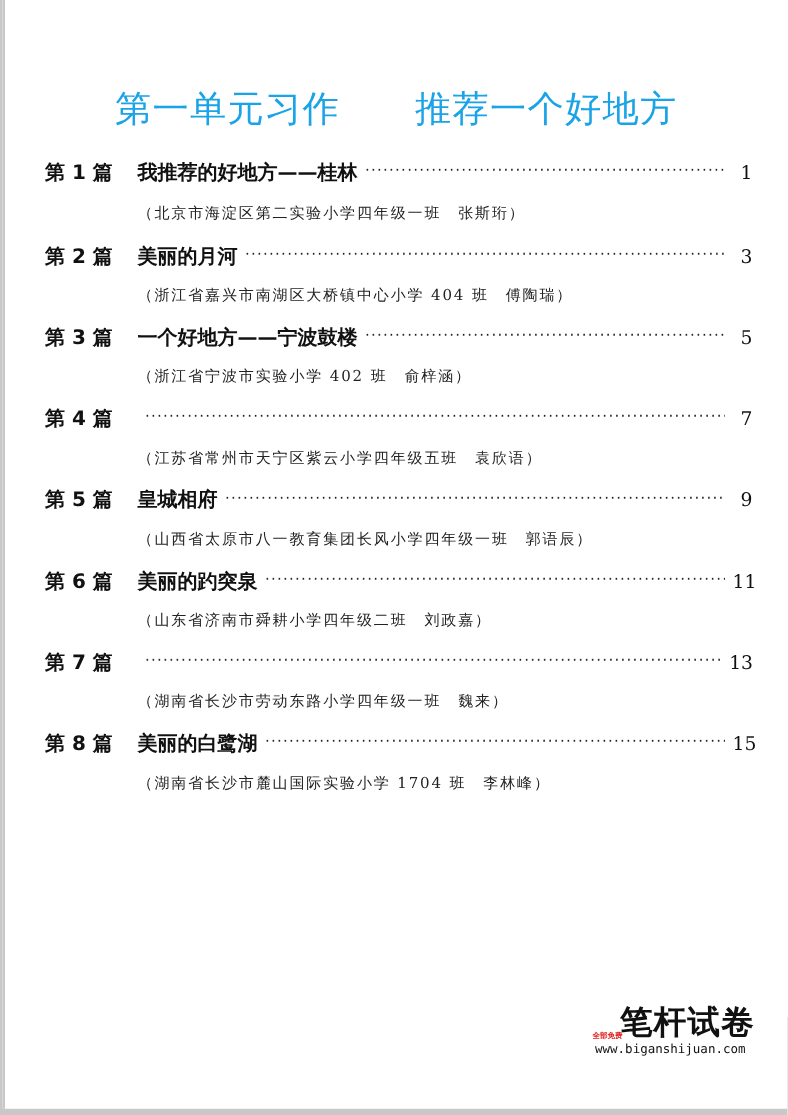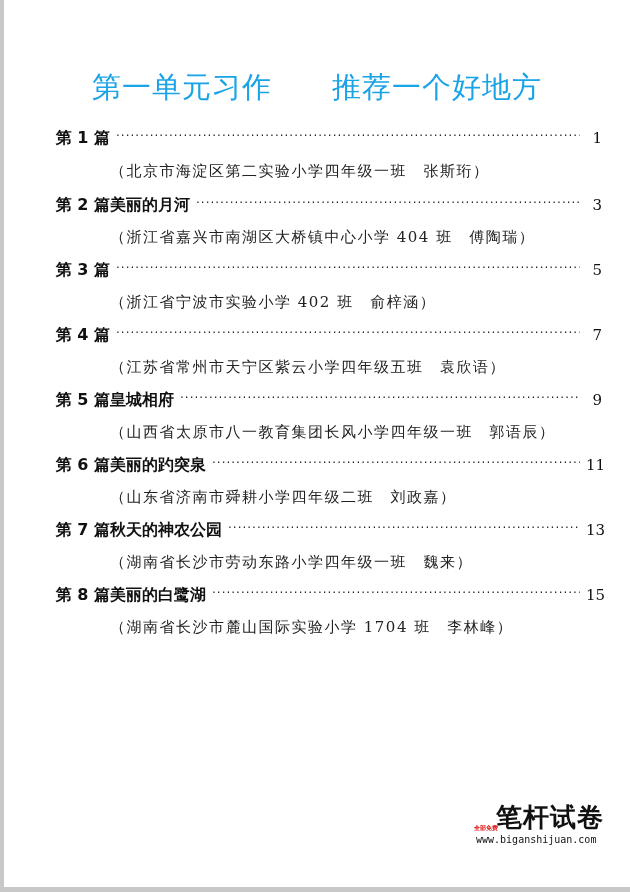--- a/index.html
+++ b/index.html
@@ -18,33 +18,33 @@
     position: absolute; top: 68px; left: 0; width: 630px; text-align: center;
     font-family: "DejaVu Sans", "Liberation Sans", sans-serif;
     font-size: 29px; color: #1aa3e6; letter-spacing: 1px; white-space: pre;
   }
   .row {
     position: absolute; left: 34px; width: 566px; height: 24px;
     display: flex; align-items: center;
     font-family: "DejaVu Sans", "Liberation Sans", sans-serif; font-weight: bold;
     font-size: 16px; color: #111;
   }
-  .num { width: 74px; flex: 0 0 74px; white-space: nowrap; text-align: right; }
+  .num { width: 74px; flex: 0 0 74px; white-space: nowrap; }
   .name { white-space: nowrap; }
   .dots {
     flex: 1 1 auto; overflow: hidden; white-space: nowrap; margin: 0 6px;
     font-weight: normal; color: #222; letter-spacing: 1px; font-size: 12px;
     height: 14px; line-height: 10px;
   }
   .page-num {
     font-family: "DejaVu Serif", "Liberation Serif", serif; font-weight: normal;
     font-size: 15px; min-width: 16px; text-align: right;
   }
   .author {
-    position: absolute; left: 108px; font-size: 15px; color: #222;
+    position: absolute; left: 108px; font-size: 12px; color: #222;
     letter-spacing: 1.5px; white-space: pre;
     font-family: "DejaVu Serif", "Liberation Serif", serif;
   }
   .logo { position: absolute; left: 436px; top: 800px; width: 180px; height: 60px; margin-left: 36px; }
   .logo-main {
     position: absolute; left: 22px; top: 0; font-family: "DejaVu Sans", "Liberation Sans", sans-serif;
     font-weight: bold; font-size: 26px; color: #111; letter-spacing: 1px;
   }
   .logo-tag {
     position: absolute; left: 0; top: 24px; font-family: "DejaVu Sans", "Liberation Sans", sans-serif;
@@ -59,35 +59,37 @@
 <body>
 
 <div class="page">
   <div class="page-edge"></div>
 
   <div class="title">第一单元习作　　推荐一个好地方</div>
 
   <div>
     <div class="row" style="top:126px">
       <span class="num">第 1 篇</span>
+      <span class="name">我推荐的好地方——桂林</span>
       <span class="dots">··································································································</span>
       <span class="page-num">1</span>
     </div>
     <div class="author" style="top:162px">（北京市海淀区第二实验小学四年级一班　张斯珩）</div>
 
     <div class="row" style="top:193px">
       <span class="num">第 2 篇</span>
       <span class="name">美丽的月河</span>
       <span class="dots">··································································································</span>
       <span class="page-num">3</span>
     </div>
     <div class="author" style="top:228px">（浙江省嘉兴市南湖区大桥镇中心小学 404 班　傅陶瑞）</div>
 
     <div class="row" style="top:258px">
       <span class="num">第 3 篇</span>
+      <span class="name">一个好地方——宁波鼓楼</span>
       <span class="dots">··································································································</span>
       <span class="page-num">5</span>
     </div>
     <div class="author" style="top:293px">（浙江省宁波市实验小学 402 班　俞梓涵）</div>
 
     <div class="row" style="top:323px">
       <span class="num">第 4 篇</span>
       <span class="dots">··································································································</span>
       <span class="page-num">7</span>
     </div>
@@ -104,21 +106,20 @@
     <div class="row" style="top:453px">
       <span class="num">第 6 篇</span>
       <span class="name">美丽的趵突泉</span>
       <span class="dots">··································································································</span>
       <span class="page-num">11</span>
     </div>
     <div class="author" style="top:488px">（山东省济南市舜耕小学四年级二班　刘政嘉）</div>
 
     <div class="row" style="top:518px">
       <span class="num">第 7 篇</span>
-      <span class="name">秋天的神农公园</span>
       <span class="dots">··································································································</span>
       <span class="page-num">13</span>
     </div>
     <div class="author" style="top:553px">（湖南省长沙市劳动东路小学四年级一班　魏来）</div>
 
     <div class="row" style="top:583px">
       <span class="num">第 8 篇</span>
       <span class="name">美丽的白鹭湖</span>
       <span class="dots">··································································································</span>
       <span class="page-num">15</span>

